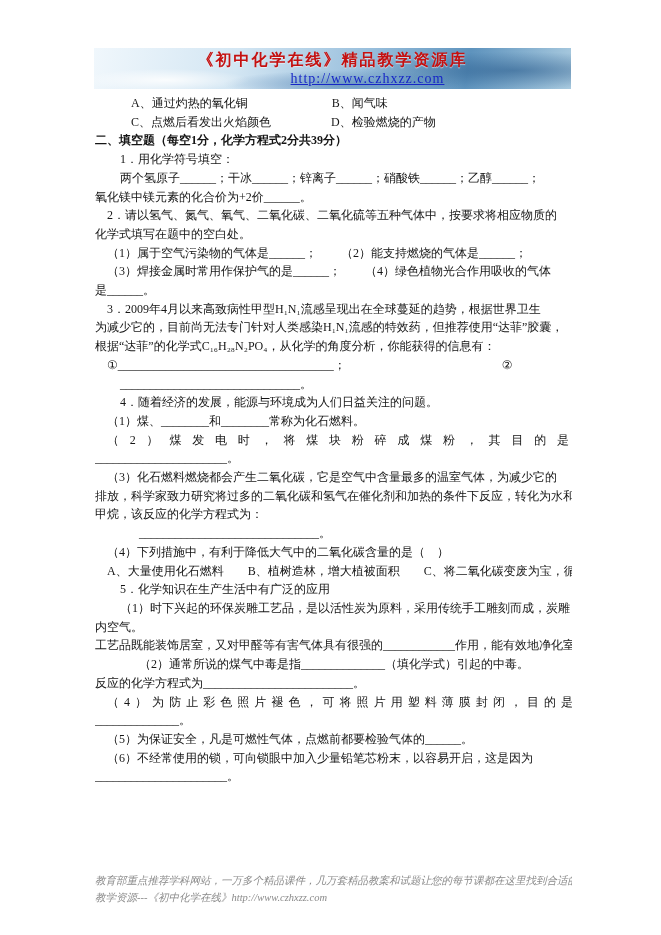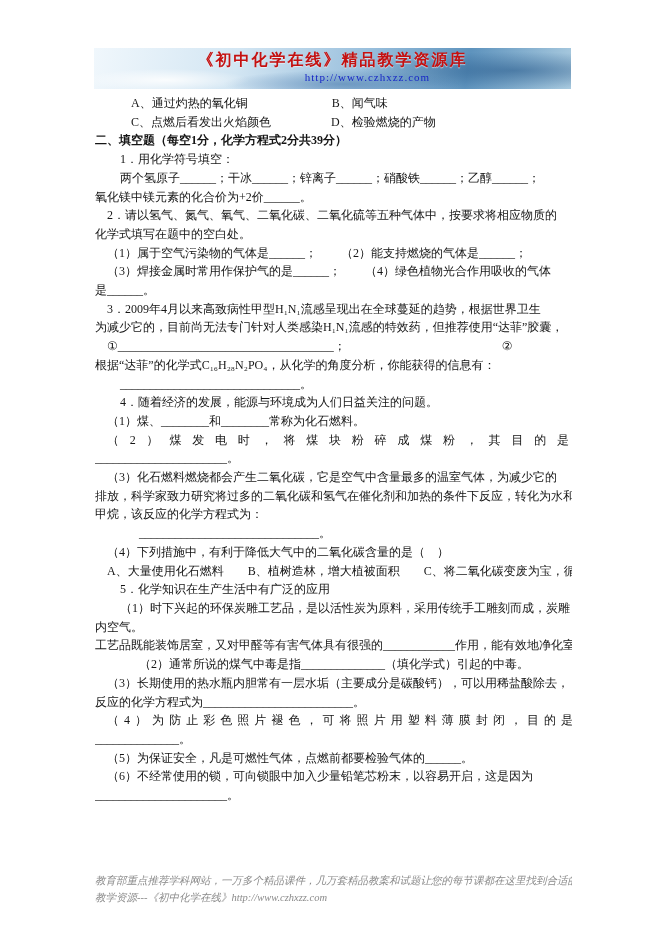--- a/index.html
+++ b/index.html
@@ -20,22 +20,22 @@
       radial-gradient(ellipse 220px 26px at 88% 55%, rgba(35,85,135,.55), rgba(35,85,135,0) 72%),
       linear-gradient(100deg,#f0f7fc 0%,#d3e6f3 30%,#96bddb 58%,#5e93bd 78%,#a9cadf 100%);
   }
   .banner-title{
     margin-top:2px;
     font-size:16px;font-weight:bold;letter-spacing:2px;
     color:#c41111;text-shadow:0 1px 1px rgba(255,255,255,.6);
     white-space:nowrap;
   }
   .banner-url{
-    font-size:11px;color:#1727c6;letter-spacing:1px;
-    padding-left:70px;white-space:nowrap;
+    font-size:14px;color:#1727c6;letter-spacing:1px;
+    padding-left:70px;white-space:nowrap;text-decoration:underline;
   }
 
   
   .doc{
     position:absolute;left:95px;top:94px;width:477px;
     font-size:12px;line-height:18.7px;overflow:hidden;
   }
   .line{margin:0;white-space:nowrap;overflow:hidden;}
   .h{font-weight:bold;}
   .i1{padding-left:12px;}
@@ -70,39 +70,38 @@
       <p class="line i2">1．用化学符号填空：</p>
       <p class="line i2">两个氢原子______；干冰______；锌离子______；硝酸铁______；乙醇______；</p>
       <p class="line">氧化镁中镁元素的化合价为+2价______。</p>
       <p class="line i1">2．请以氢气、氮气、氧气、二氧化碳、二氧化硫等五种气体中，按要求将相应物质的</p>
       <p class="line">化学式填写在题中的空白处。</p>
       <p class="line i1">（1）属于空气污染物的气体是______；　　（2）能支持燃烧的气体是______；</p>
       <p class="line i1">（3）焊接金属时常用作保护气的是______；　　（4）绿色植物光合作用吸收的气体</p>
       <p class="line">是______。</p>
       <p class="line i1">3．2009年4月以来高致病性甲型H₁N₁流感呈现出在全球蔓延的趋势，根据世界卫生</p>
       <p class="line">为减少它的，目前尚无法专门针对人类感染H₁N₁流感的特效药，但推荐使用“达菲”胶囊，</p>
+      <p class="line">根据“达菲”的化学式C₁₆H₂₈N₂PO₄，从化学的角度分析，你能获得的信息有：</p>
       <p class="line i1">①____________________________________；　　　　　　　　　　　　　②</p>
-      <p class="line">根据“达菲”的化学式C₁₆H₂₈N₂PO₄，从化学的角度分析，你能获得的信息有：</p>
       <p class="line i2">______________________________。</p>
       <p class="line i2">4．随着经济的发展，能源与环境成为人们日益关注的问题。</p>
       <p class="line i1">（1）煤、________和________常称为化石燃料。</p>
       <p class="line i1 sp-lg">（2）煤发电时，将煤块粉碎成煤粉，其目的是</p>
       <p class="line">______________________。</p>
       <p class="line i1">（3）化石燃料燃烧都会产生二氧化碳，它是空气中含量最多的温室气体，为减少它的</p>
       <p class="line">排放，科学家致力研究将过多的二氧化碳和氢气在催化剂和加热的条件下反应，转化为水和</p>
       <p class="line">甲烷，该反应的化学方程式为：</p>
       <p class="line i3">______________________________。</p>
       <p class="line i1">（4）下列措施中，有利于降低大气中的二氧化碳含量的是（　）</p>
       <p class="line i1">A、大量使用化石燃料　　B、植树造林，增大植被面积　　C、将二氧化碳变废为宝，循环</p>
       <p class="line i2">5．化学知识在生产生活中有广泛的应用</p>
       <p class="line i2">（1）时下兴起的环保炭雕工艺品，是以活性炭为原料，采用传统手工雕刻而成，炭雕</p>
       <p class="line">内空气。</p>
       <p class="line">工艺品既能装饰居室，又对甲醛等有害气体具有很强的____________作用，能有效地净化室</p>
       <p class="line i3">（2）通常所说的煤气中毒是指______________（填化学式）引起的中毒。</p>
-      <p class="line i1">（3）长期使用的热水瓶内胆常有一层水垢（主要成分是碳酸钙），可以用稀盐酸除去，</p>
       <p class="line">反应的化学方程式为_________________________。</p>
       <p class="line i1 sp-sm">（4）为防止彩色照片褪色，可将照片用塑料薄膜封闭，目的是</p>
       <p class="line">______________。</p>
       <p class="line i1">（5）为保证安全，凡是可燃性气体，点燃前都要检验气体的______。</p>
       <p class="line i1">（6）不经常使用的锁，可向锁眼中加入少量铅笔芯粉末，以容易开启，这是因为</p>
       <p class="line">______________________。</p>
     </div>
 
   <div class="footer">
     <p>教育部重点推荐学科网站，一万多个精品课件，几万套精品教案和试题让您的每节课都在这里找到合适的</p>

